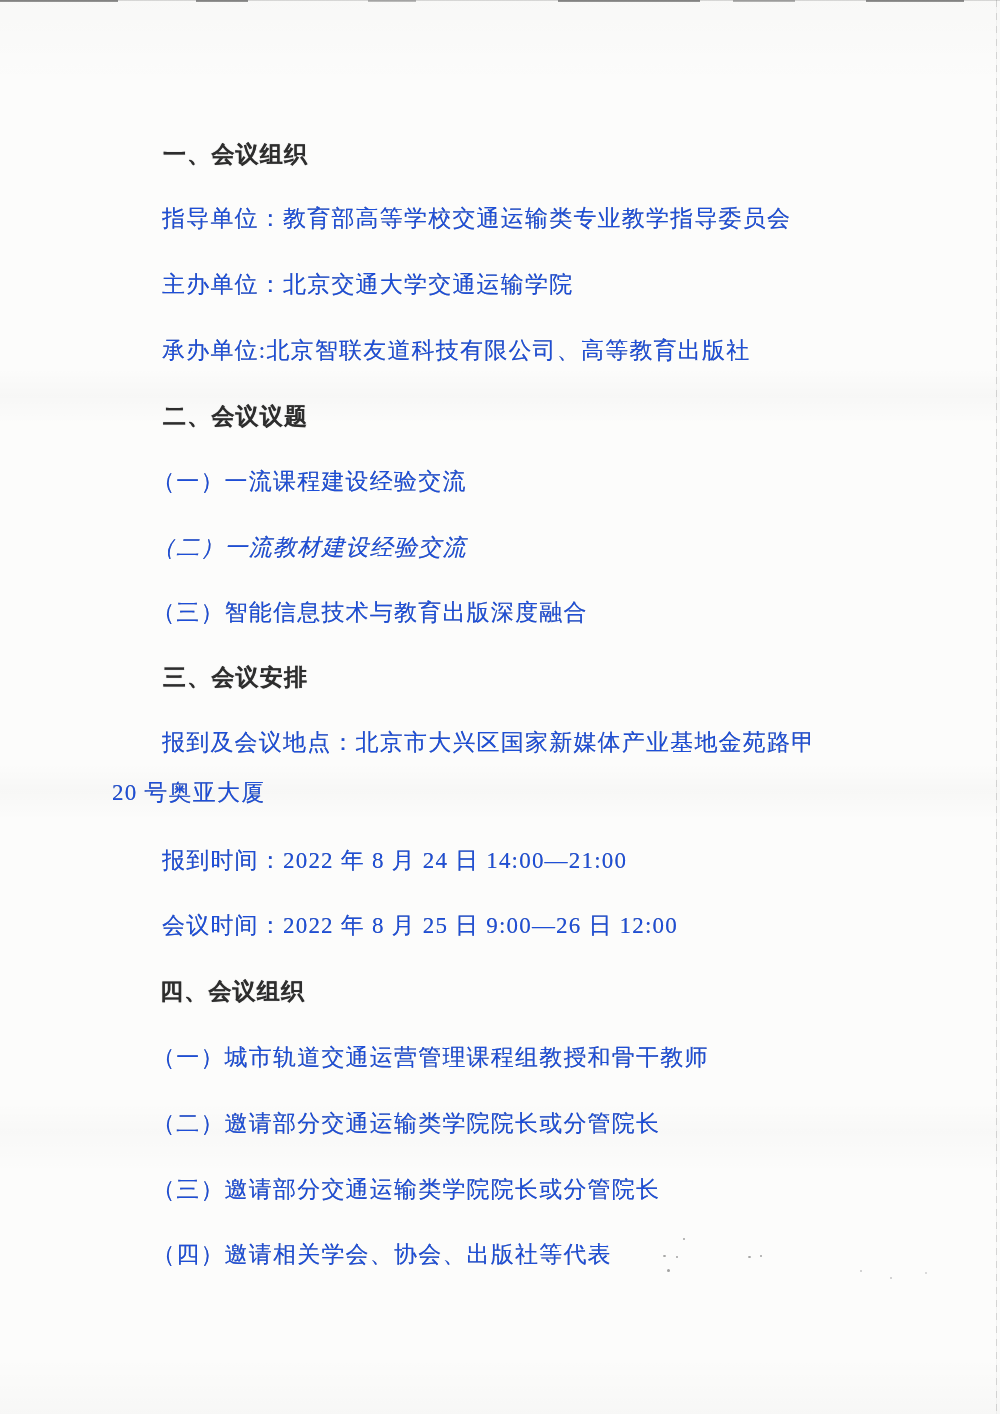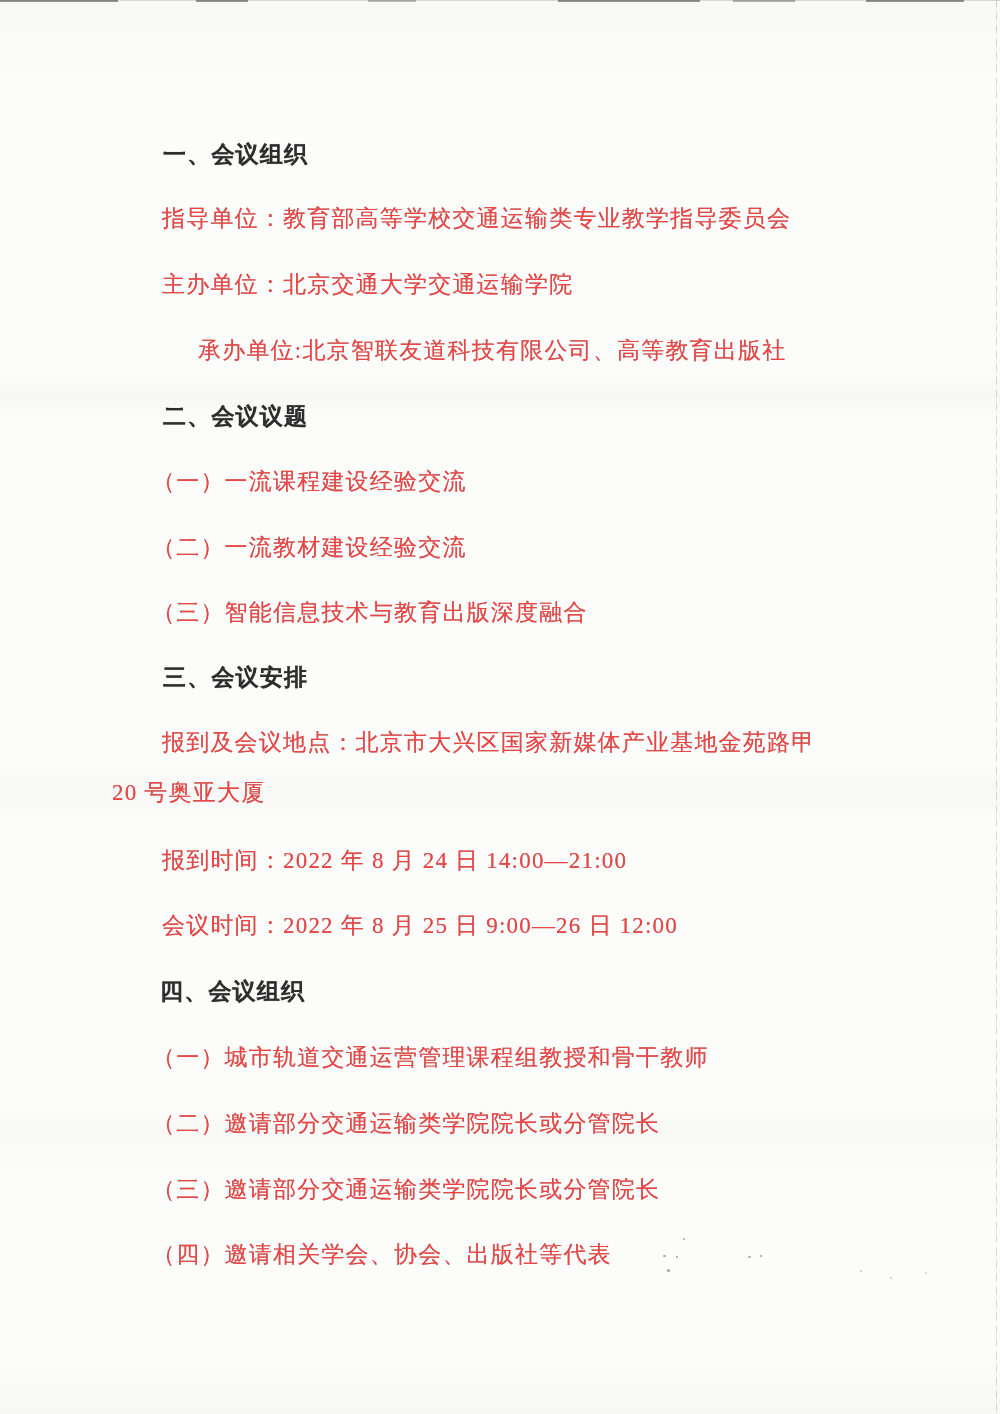--- a/index.html
+++ b/index.html
@@ -36,21 +36,21 @@
         rgba(0,0,0,0.0) 83%,
         rgba(0,0,0,0.0) 96%,
         rgba(0,0,0,0.02) 100%);
     pointer-events: none;
   }
   .line {
     position: absolute;
     font-size: 23px;
     line-height: 30px;
     letter-spacing: 1.2px;
-    color: #ef4444;
+    color: #1d4ed8;
     white-space: pre;
     text-shadow: 0 0 0.6px rgba(70,70,70,0.55);
   }
   .heading {
     font-weight: 700;
     color: #2d2d2d;
     text-shadow: 0 0 0.7px rgba(45,45,45,0.7);
   }
   .artifact-top-line {
     position: absolute;
@@ -97,25 +97,25 @@
   <div class="speck" style="left:748px; top:1256px; width:3px; height:2px;"></div>
   <div class="speck" style="left:760px; top:1255px; width:2px; height:2px;"></div>
   <div class="speck" style="left:667px; top:1269px; width:3px; height:3px;"></div>
   <div class="speck" style="left:860px; top:1270px; width:2px; height:2px; opacity:.6;"></div>
   <div class="speck" style="left:890px; top:1277px; width:2px; height:2px; opacity:.6;"></div>
   <div class="speck" style="left:925px; top:1272px; width:2px; height:2px; opacity:.5;"></div>
 
   <div class="line heading" style="top:140px; left:163px;">一、会议组织</div>
   <div class="line" style="top:204px; left:162px;">指导单位：教育部高等学校交通运输类专业教学指导委员会</div>
   <div class="line" style="top:270px; left:162px;text-align:right;">主办单位：北京交通大学交通运输学院</div>
-  <div class="line" style="top:336px; left:162px;margin-left:36px;">承办单位:北京智联友道科技有限公司、高等教育出版社</div>
+  <div class="line" style="top:336px; left:162px;">承办单位:北京智联友道科技有限公司、高等教育出版社</div>
 
   <div class="line heading" style="top:402px; left:163px;">二、会议议题</div>
   <div class="line" style="top:467px; left:152px;">（一）一流课程建设经验交流</div>
-  <div class="line" style="top:533px; left:152px;">（二）一流教材建设经验交流</div>
+  <div class="line" style="top:533px; left:152px;font-style:italic;">（二）一流教材建设经验交流</div>
   <div class="line" style="top:598px; left:152px;">（三）智能信息技术与教育出版深度融合</div>
 
   <div class="line heading" style="top:663px; left:163px;">三、会议安排</div>
   <div class="line" style="top:728px; left:162px;">报到及会议地点：北京市大兴区国家新媒体产业基地金苑路甲</div>
   <div class="line" style="top:778px; left:112px;">20 号奥亚大厦</div>
   <div class="line" style="top:846px; left:162px;">报到时间：2022 年 8 月 24 日 14:00—21:00</div>
   <div class="line" style="top:911px; left:162px;">会议时间：2022 年 8 月 25 日 9:00—26 日 12:00</div>
 
   <div class="line heading" style="top:977px; left:160px;">四、会议组织</div>
   <div class="line" style="top:1043px; left:152px;">（一）城市轨道交通运营管理课程组教授和骨干教师</div>

